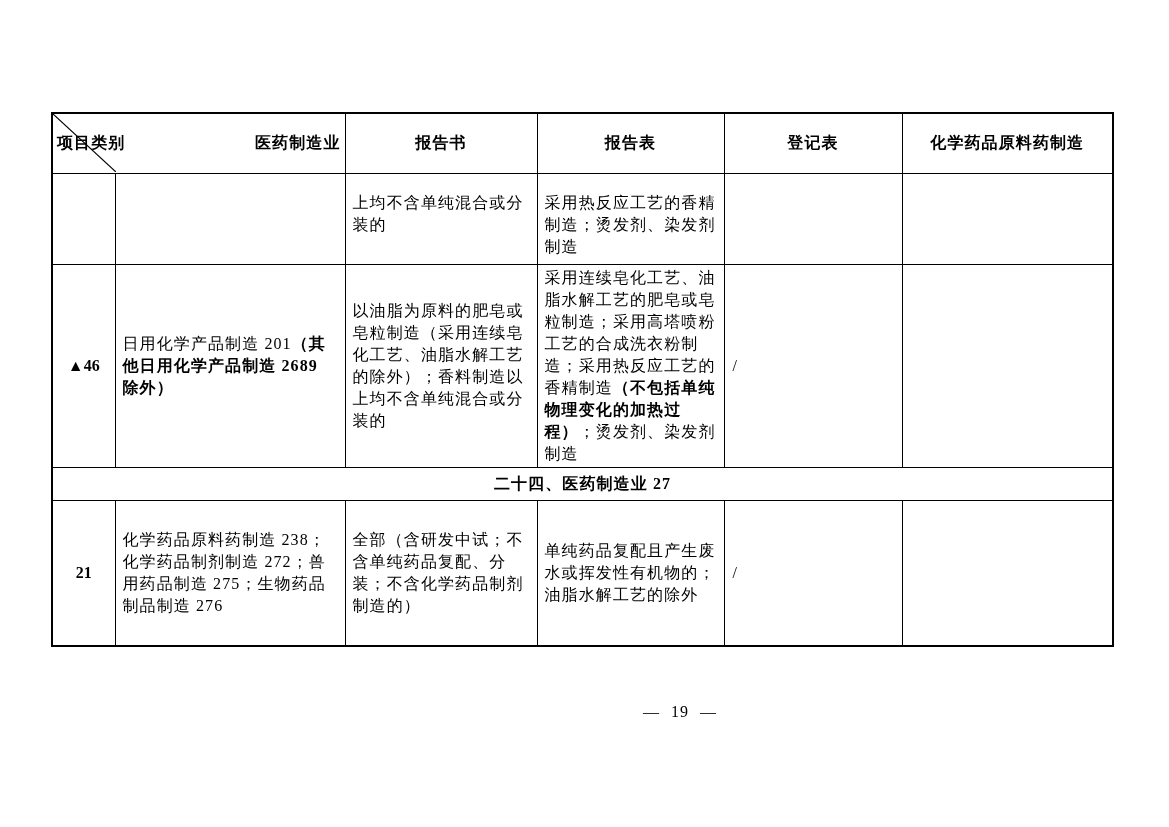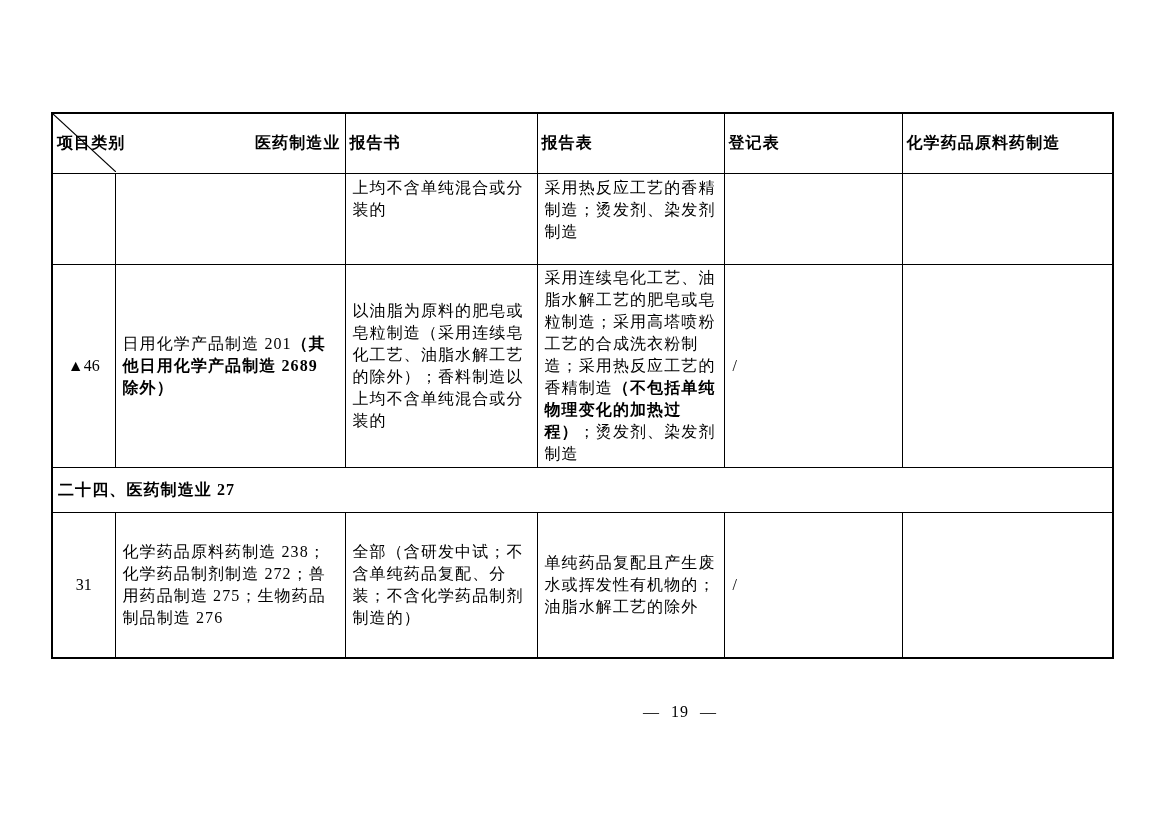--- a/index.html
+++ b/index.html
@@ -19,36 +19,36 @@
   td{
     border:1px solid #000;
     font-size:16px;line-height:22px;letter-spacing:1.1px;
     padding:2px 7px;
     vertical-align:middle;
     overflow:hidden;
     word-break:break-all;
   }
   
   tr.r-header td{
-    font-weight:bold;text-align:left;vertical-align:middle;
+    font-weight:bold;text-align:center;vertical-align:middle;
     padding:12px 4px;
   }
   td.corner-cell{
     position:relative;padding:0 14px 0 6px;
     text-align:left;font-weight:bold;
   }
   .corner-wrap{display:flex;justify-content:space-between;align-items:center;height:100%;}
   .diag{position:absolute;left:0;top:0;}
   
-  tr.r-cont td{vertical-align:top;padding-top:3px;}
+  tr.r-cont td{vertical-align:top;padding-top:18px;}
   
-  td.num-cell{text-align:center;letter-spacing:0;padding:2px 2px;}
+  td.num-cell{text-align:center;letter-spacing:0;padding:2px 2px;font-weight:bold;}
   
   tr.r-section td{
-    font-weight:bold;text-align:left;padding:12px 5px;line-height:20px;letter-spacing:1.1px;
+    font-weight:bold;text-align:center;padding:6px 5px;line-height:20px;letter-spacing:1.1px;
   }
   
   td.slash-cell{text-align:left;padding-left:8px;letter-spacing:0;}
   b{font-weight:bold;}
 
   .footer{
     position:absolute;left:600px;top:703px;width:160px;
     font-size:16px;text-align:center;letter-spacing:1px;word-spacing:6px;
   }
 </style>
@@ -100,21 +100,21 @@
       <td><span>采用连续皂化工艺、油脂水解工艺的肥皂或皂粒制造；采用高塔喷粉工艺的合成洗衣粉制造；采用热反应工艺的香精制造</span><b>（不包括单纯物理变化的加热过程）</b><span>；烫发剂、染发剂制造</span></td>
       <td class="slash-cell">/</td>
       <td></td>
     </tr>
 
     <tr class="r-section" style="height:22px">
       <td colspan="6">二十四、医药制造业 27</td>
     </tr>
 
     <tr style="height:146px">
-      <td class="num-cell">31</td>
+      <td class="num-cell">21</td>
       <td>化学药品原料药制造 238；化学药品制剂制造 272；兽用药品制造 275；生物药品制品制造 276</td>
       <td>全部（含研发中试；不含单纯药品复配、分装；不含化学药品制剂制造的）</td>
       <td>单纯药品复配且产生废水或挥发性有机物的；油脂水解工艺的除外</td>
       <td class="slash-cell">/</td>
       <td></td>
     </tr>
   </tbody>
     </table>
 
   <div class="footer">— 19 —</div>

